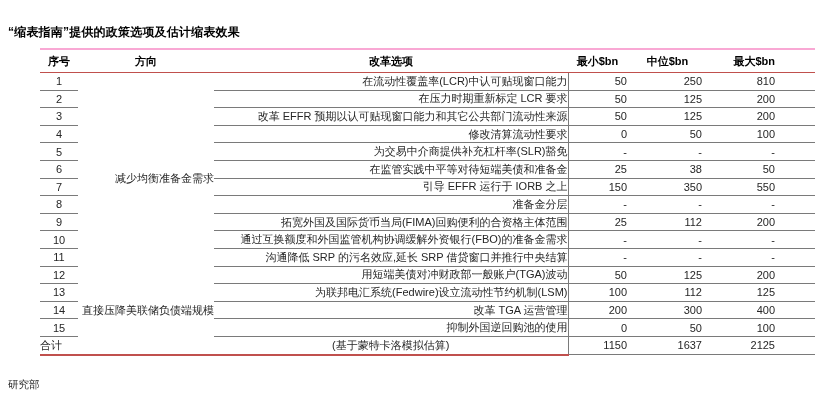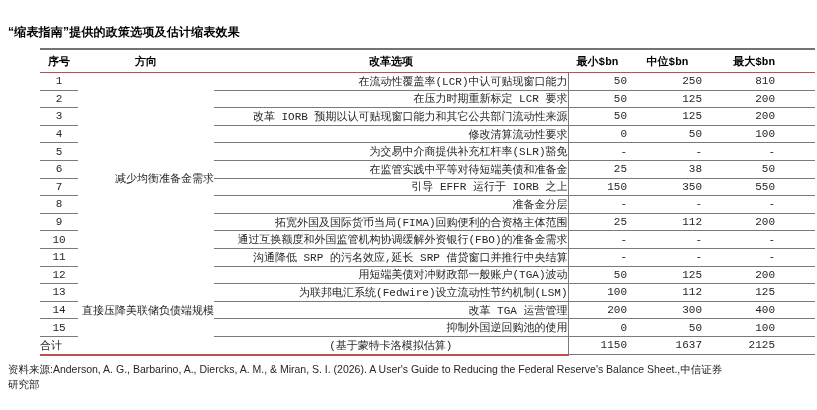--- a/index.html
+++ b/index.html
@@ -12,22 +12,21 @@
   .page-title{
     margin:24px 16px 0 8px;
     font-size:12px;font-weight:bold;color:#000;
     letter-spacing:.2px;
   }
   table.data-table{
     margin:7px 0 0 40px;
     width:775px;
     border-collapse:collapse;
     table-layout:fixed;
-    border-top:2px solid #737373;
-    font-family:Liberation Mono, monospace;
+    border-top:2px solid #f9a8d4;
   }
   col.w-no{width:38px;}
   col.w-dir{width:136px;}
   col.w-opt{width:354px;}
   col.w-min{width:65px;}
   col.w-mid{width:75px;}
   col.w-max{width:107px;}
   thead th{
     height:22px;
     font-size:11px;font-weight:bold;color:#000;
@@ -94,21 +93,21 @@
   </tr>
       <tr>
     <td class="c-no">2</td>
     <td class="c-opt">在压力时期重新标定 LCR 要求</td>
     <td class="c-num c-min">50</td>
     <td class="c-num">125</td>
     <td class="c-num c-max">200</td>
   </tr>
       <tr>
     <td class="c-no">3</td>
-    <td class="c-opt">改革 IORB 预期以认可贴现窗口能力和其它公共部门流动性来源</td>
+    <td class="c-opt">改革 EFFR 预期以认可贴现窗口能力和其它公共部门流动性来源</td>
     <td class="c-num c-min">50</td>
     <td class="c-num">125</td>
     <td class="c-num c-max">200</td>
   </tr>
       <tr>
     <td class="c-no">4</td>
     <td class="c-opt">修改清算流动性要求</td>
     <td class="c-num c-min">0</td>
     <td class="c-num">50</td>
     <td class="c-num c-max">100</td>
@@ -197,15 +196,15 @@
       <td class="t-label" colspan="2">合计</td>
       <td class="t-basis">(基于蒙特卡洛模拟估算)</td>
       <td class="c-num c-min">1150</td>
       <td class="c-num">1637</td>
       <td class="c-num c-max">2125</td>
     </tr>
   </tfoot>
 </table>
 
 <div class="source-note">
-  <span>资料来源:Anderson, A. G., Barbarino, A., Diercks, A. M., &amp; Miran, S. I. (2026). A User's Guide to Reducing the Federal Reserve's Balance Sheet.,中信证券</span><br>
+  <br>
   <span>研究部</span>
 </div>
 
 </body></html>

